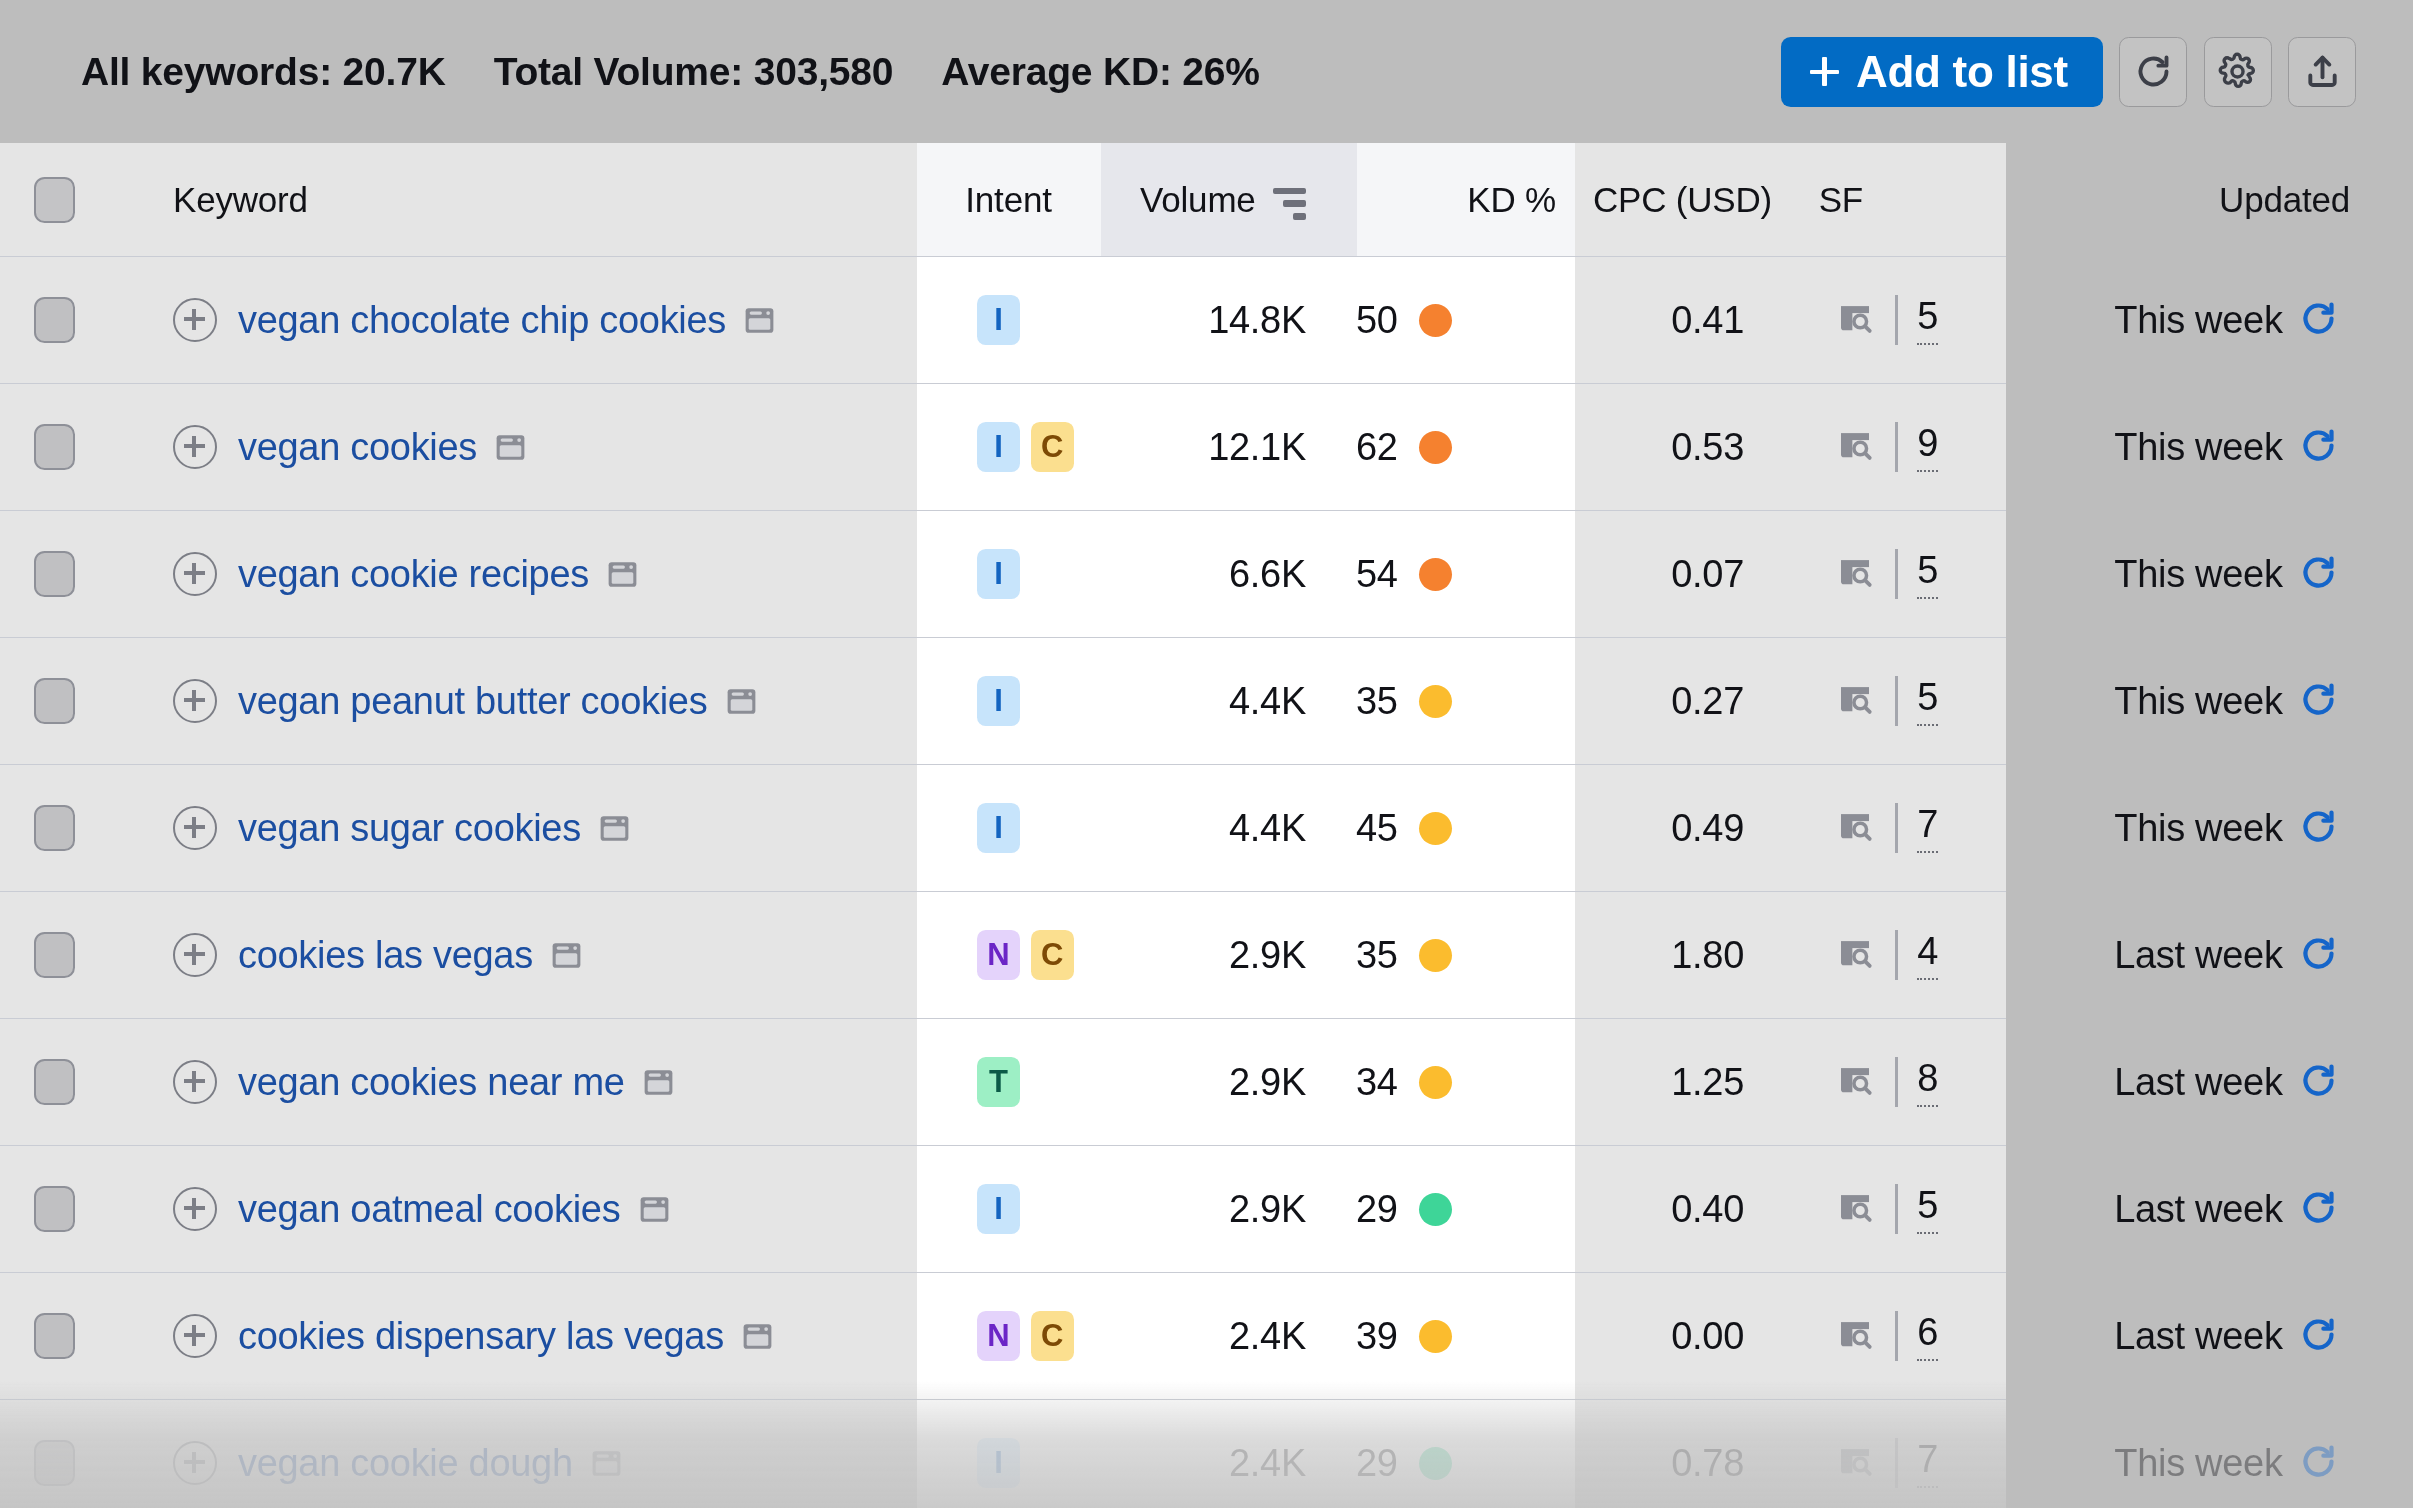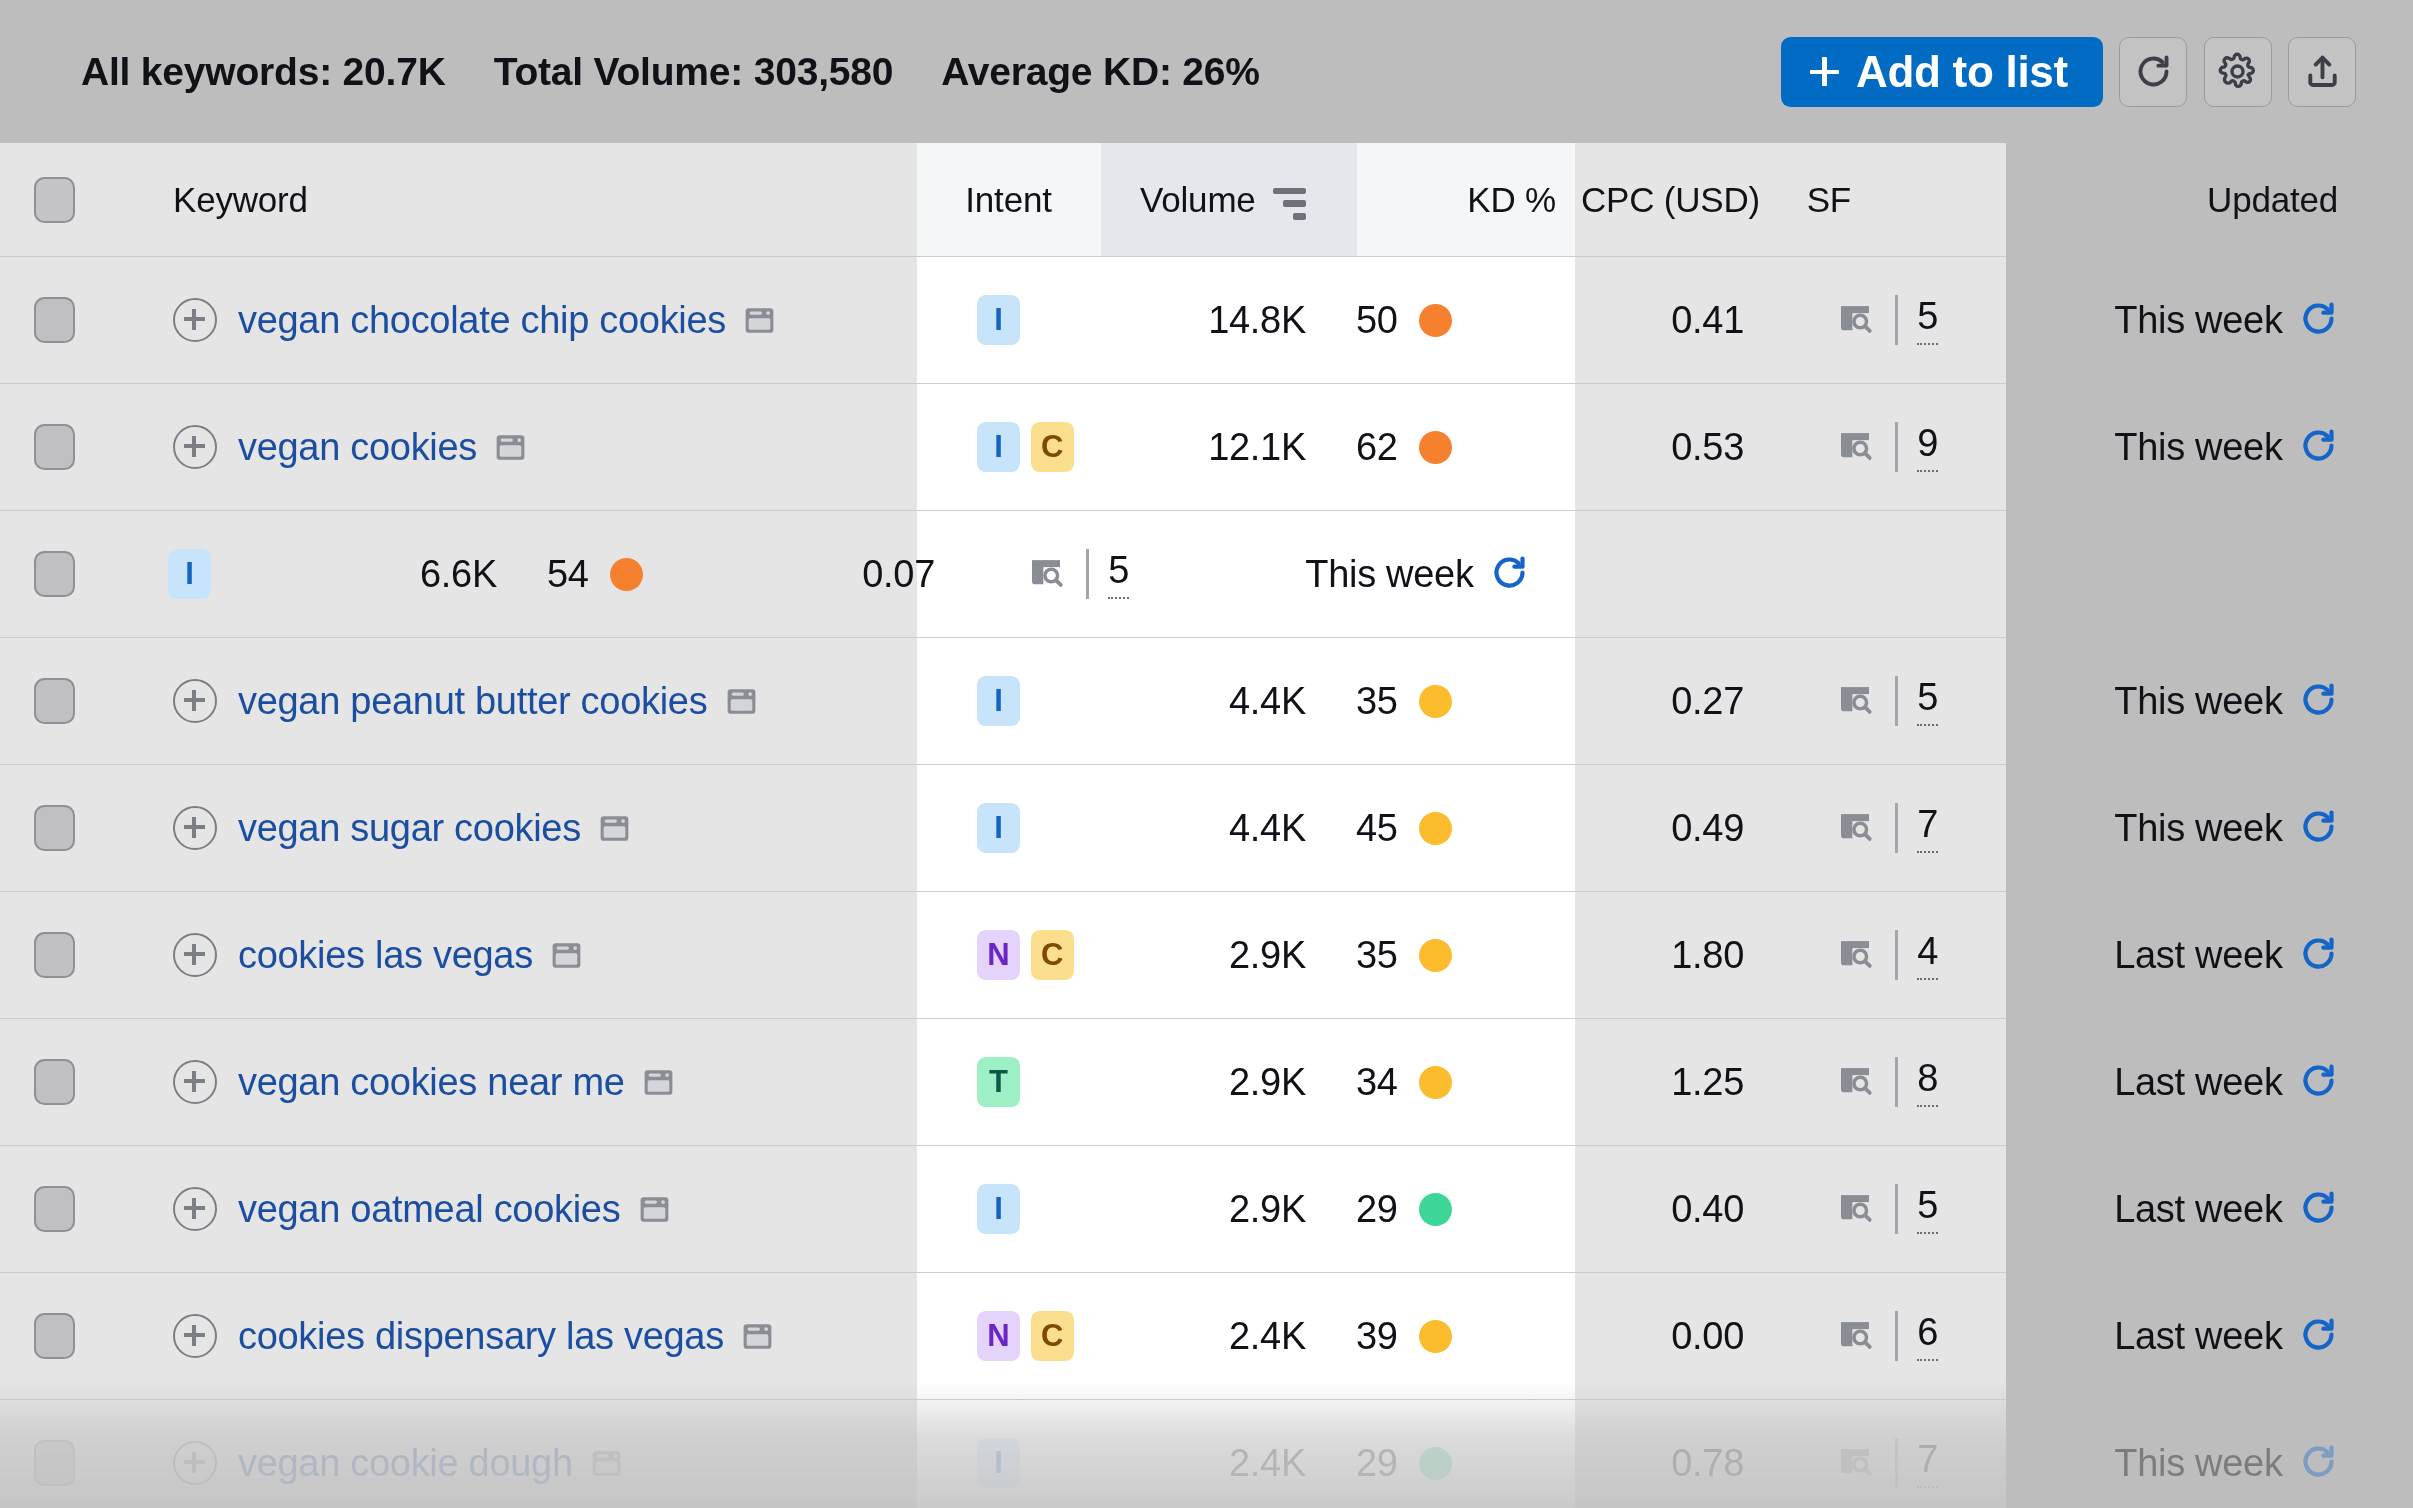--- a/index.html
+++ b/index.html
@@ -140,21 +140,21 @@
   .c-volume { width: 256px; flex: 0 0 256px; padding-right: 50px; display: flex; justify-content: flex-end; align-items: flex-end; }
   .c-kd { width: 219px; flex: 0 0 219px; padding-right: 25px; display: flex; justify-content: flex-start; align-items: center; gap: 21px; }
   .c-cpc { width: 224px; flex: 0 0 224px; padding-right: 55px; display: flex; justify-content: flex-end; align-items: center; }
   .c-sf { width: 174px; flex: 0 0 174px; display: flex; justify-content: center; align-items: center; gap: 19.3px; }
   .c-updated { width: 421px; flex: 0 0 421px; padding-right: 56px; display: flex; justify-content: flex-end; align-items: flex-end; gap: 16.4px; }
 
   .row.header .c-intent { justify-content: center; padding-left: 0; }
   .row.header .c-volume { justify-content: flex-end; gap: 17.4px; }
   .row.header .c-kd { justify-content: flex-end; gap: 0; padding-right: 19px; }
   .row.header .c-sf { justify-content: flex-start; padding-left: 7.7px; }
-  .row.header .c-cpc { padding-right: 39px; }
+  .row.header .c-cpc { padding-right: 39px; margin-left: 12px; }
 
   
   .checkbox {
     width: 41px; height: 46px;
     border: 2.9px solid #8e9098;
     border-radius: 10.6px;
     background: #c0c0c2;
   }
   .row.header .checkbox { background: #c4c4c6; }
 
@@ -422,20 +422,32 @@
       <span><svg width="39" height="39" viewBox="0 0 24 24" fill="none">
   <path d="M20 12a8 8 0 1 1-2.4-5.7" stroke="#1565c9" stroke-width="2.6" stroke-linecap="round"></path>
   <path d="M20 3.4V8.4H15" stroke="#1565c9" stroke-width="2.6" stroke-linecap="round" stroke-linejoin="round"></path>
 </svg></span>
     </div>
   </div>
       <div class="row">
     <div class="c-check">
       <span class="checkbox"></span>
     </div>
+    <div class="c-keyword">
+      <span class="plus-circle"></span>
+      <span class="kw-link">vegan cookie recipes</span>
+      <span class="serp-icon">
+            <svg width="37" height="37" viewBox="0 0 24 24" fill="none">
+  <rect x="3" y="4" width="18" height="16" rx="2" fill="#8b8d95"></rect>
+  <rect x="5" y="10.5" width="14" height="7.5" rx="1" fill="#d4d5d9"></rect>
+  <rect x="5.6" y="6.2" width="8" height="2" rx="1" fill="#d4d5d9"></rect>
+  <circle cx="17.6" cy="7.2" r="1.2" fill="#d4d5d9"></circle>
+</svg>
+          </span>
+    </div>
     <div class="c-intent">
           <span class="badge I">I</span>
         </div>
     <div class="c-volume">
       <span class="num">6.6K</span>
     </div>
     <div class="c-kd">
       <span class="num">54</span>
       <span class="dot" style="background:#f5812f"></span>
     </div>

